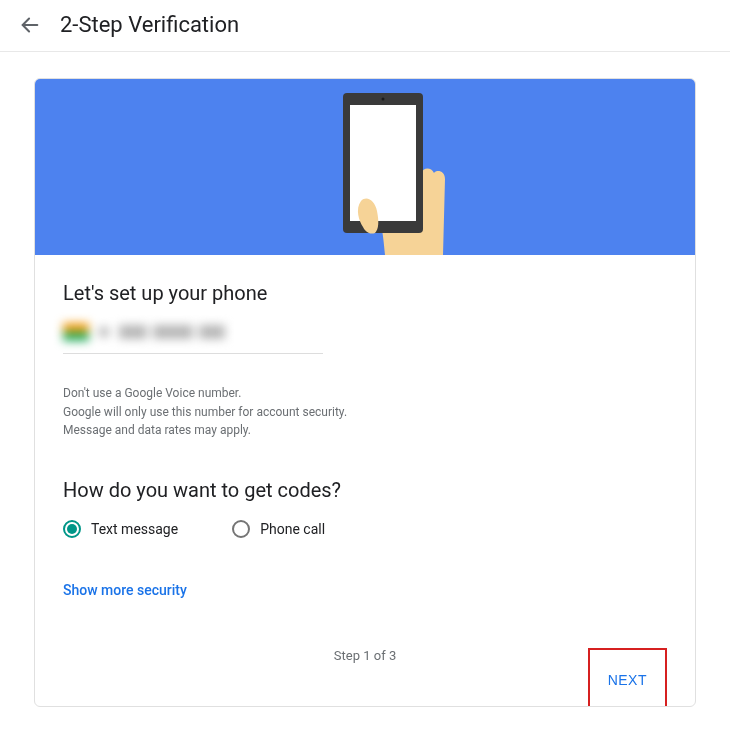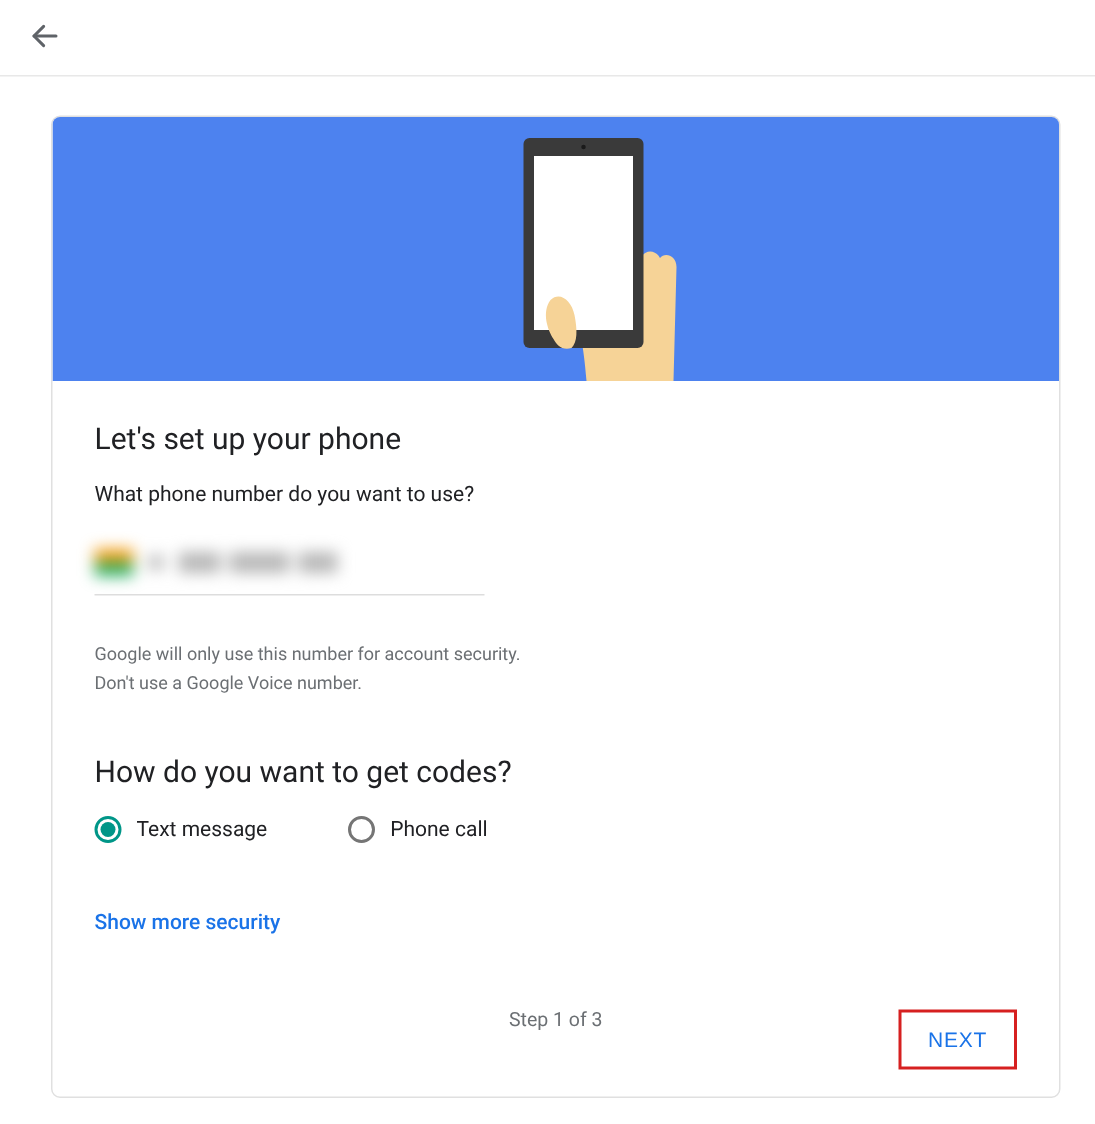--- a/index.html
+++ b/index.html
@@ -25,21 +25,21 @@
       justify-content: center;
       color: #5f6368;
     }
     .page-title {
       font-size: 22px;
       font-weight: 400;
       color: #202124;
       margin-left: 18px;
     }
     .card {
-      margin: 26px 23px 0 34px;
+      margin: 26px 34px 0 34px;
       border: 1px solid #e0e0e0;
       border-radius: 6px;
       overflow: hidden;
       background: #fff;
     }
     .hero {
       background: #4d82ef;
       height: 176px;
       position: relative;
       display: flex;
@@ -153,40 +153,41 @@
       height: 40px;
     }
     .step-text {
       font-size: 13px;
       color: #6b6f73;
     }
     .next-btn {
       position: absolute;
       right: 0;
       top: 0;
-      padding: 10px 18px;
+      padding: 22px 18px;
       color: #1a73e8;
       font-size: 14px;
       font-weight: 500;
       letter-spacing: 0.5px;
       cursor: pointer;
       border: 2px solid #d62020;
       background: transparent;
     }
   </style>
 </head>
 <body>
 
 <div class="topbar">
   <div class="back-arrow">
     <svg width="22" height="22" viewBox="0 0 24 24" fill="none" stroke="#5f6368" stroke-width="2.2" stroke-linecap="round" stroke-linejoin="round">
       <line x1="20" y1="12" x2="4" y2="12"></line>
       <polyline points="11 5 4 12 11 19"></polyline>
     </svg>
   </div>
+  <div class="page-title">2-Step Verification</div>
 </div>
 
 <div class="card">
   <div class="hero">
     <svg width="200" height="176" viewBox="0 0 200 176">
 
       <path d="M 120 176 C 118 150 115 140 112 130 C 110 122 108 110 118 105 C 126 101 132 108 134 115 L 138 95 C 139 88 148 86 152 92 L 156 95 C 158 88 166 88 169 94 C 172 90 180 92 180 100 L 178 176 Z" fill="#f6d397"></path>
 
       <path d="M 92 130 C 88 126 82 118 86 110 C 90 102 100 106 104 114 C 108 122 112 132 110 140 C 106 144 96 134 92 130 Z" fill="#f6d397"></path>
 
@@ -195,39 +196,39 @@
       <rect x="85" y="26" width="66" height="116" fill="#ffffff"></rect>
 
       <circle cx="118" cy="20" r="1.5" fill="#1a1a1a"></circle>
 
       <path d="M 98 148 C 94 142 90 130 96 122 C 102 116 110 122 112 132 C 114 142 114 150 110 154 C 104 156 100 152 98 148 Z" fill="#f6d397"></path>
     </svg>
   </div>
 
   <div class="content">
     <div class="heading">Let's set up your phone</div>
-    <div class="subheading">What phone number do you want to use?</div>
 
     <div class="phone-field">
       <div class="flag-block">
         <div class="flag-top"></div>
         <div class="flag-bottom"></div>
       </div>
       <div class="caret-placeholder"></div>
       <div class="phone-placeholder">
         <div class="ph-seg seg-a"></div>
         <div class="ph-seg seg-b"></div>
         <div class="ph-seg seg-c"></div>
       </div>
     </div>
     <div class="phone-underline"></div>
 
     <div class="info-lines">
+      <div>Don't use a Google Voice number.</div>
       <div>Google will only use this number for account security.</div>
-      <div>Don't use a Google Voice number.</div>
+      <div>Message and data rates may apply.</div>
     </div>
 
     <div class="codes-heading">How do you want to get codes?</div>
 
     <div class="radio-row">
       <div class="radio-opt">
         <div class="radio-circle selected">
           <div class="radio-dot"></div>
         </div>
         <div class="radio-label">Text message</div>

